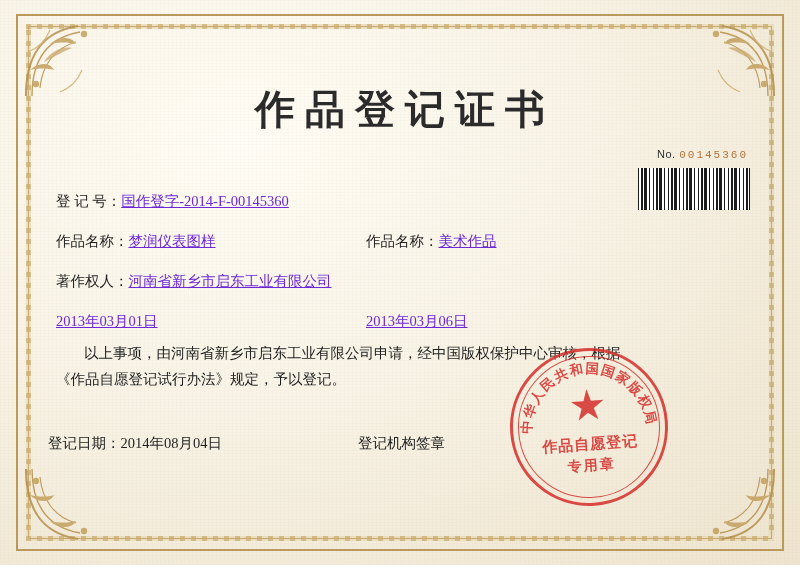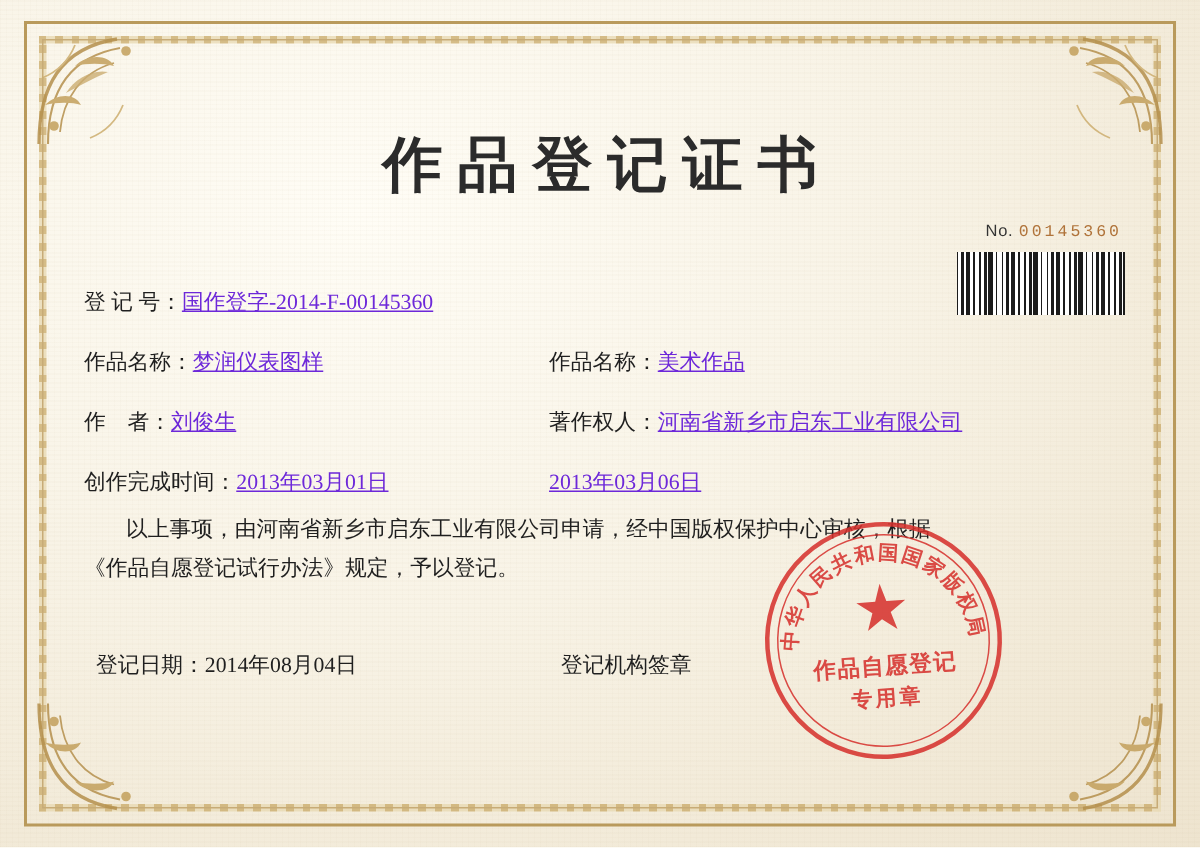--- a/index.html
+++ b/index.html
@@ -150,21 +150,21 @@
     font-size: 14.5px;
     line-height: 26px;
     color: #1f1f1f;
     text-align: justify;
   }
   .para p { margin: 0; }
   .para .indent { text-indent: 28px; }
 
   .bottom-row {
     position: absolute;
-    left: 18px;
+    left: 2px;
     right: 10px;
     top: 390px;
     font-size: 14.5px;
     color: #1f1f1f;
     display: flex;
   }
   .bottom-row .bcol.left { width: 310px; }
 
   
   .seal {
@@ -332,33 +332,28 @@
           <span class="flabel">作品名称：</span>
           <span class="fvalue">梦润仪表图样</span>
         </div>
         <div class="fcol">
           <span class="flabel">作品名称：</span>
           <span class="fvalue">美术作品</span>
         </div>
       </div>
 
       <div class="frow">
-        <div class="fcol left">
-          <span class="flabel">作    者：</span>
-          <span class="fvalue">刘俊生</span>
-        </div>
         <div class="fcol">
           <span class="flabel">著作权人：</span>
           <span class="fvalue">河南省新乡市启东工业有限公司</span>
         </div>
       </div>
 
       <div class="frow">
         <div class="fcol left">
-          <span class="flabel">创作完成时间：</span>
           <span class="fvalue">2013年03月01日</span>
         </div>
         <div class="fcol">
           <span class="fvalue">2013年03月06日</span>
         </div>
       </div>
 
     </div>
 
     <div class="para">

